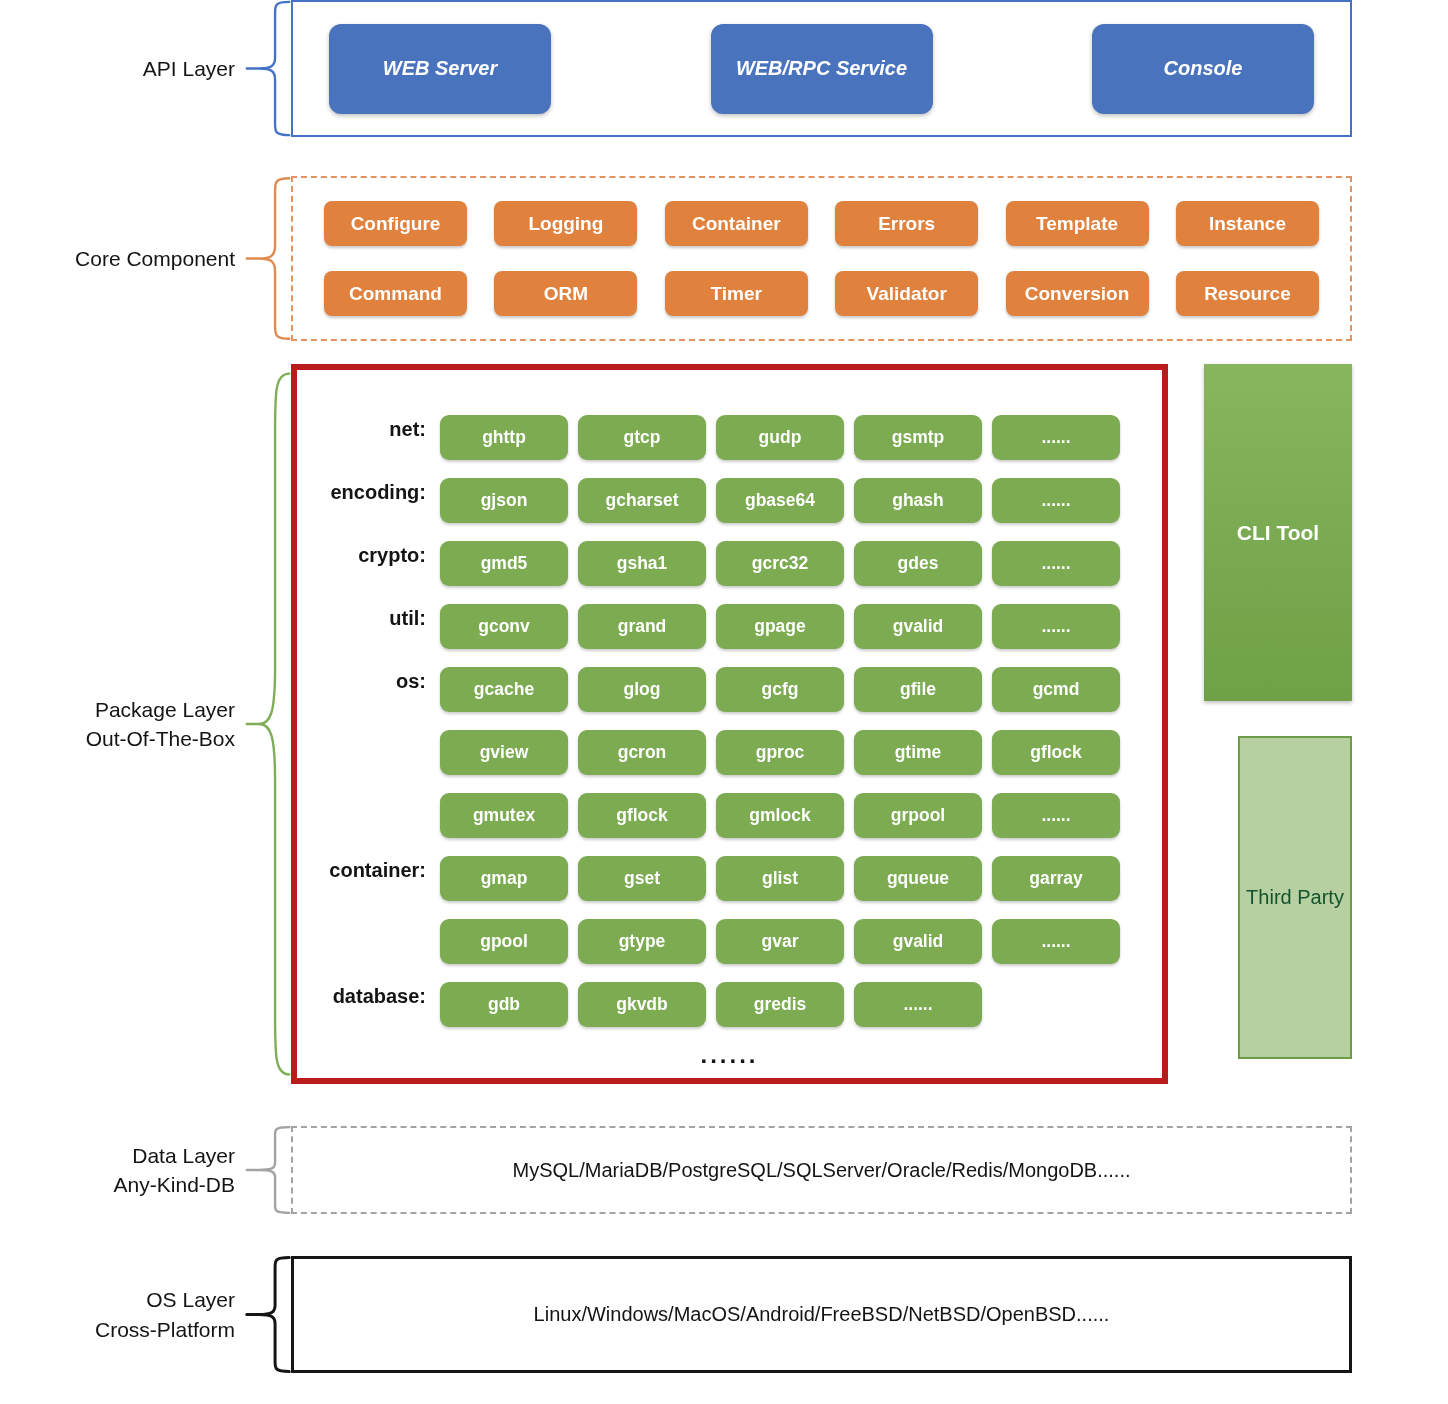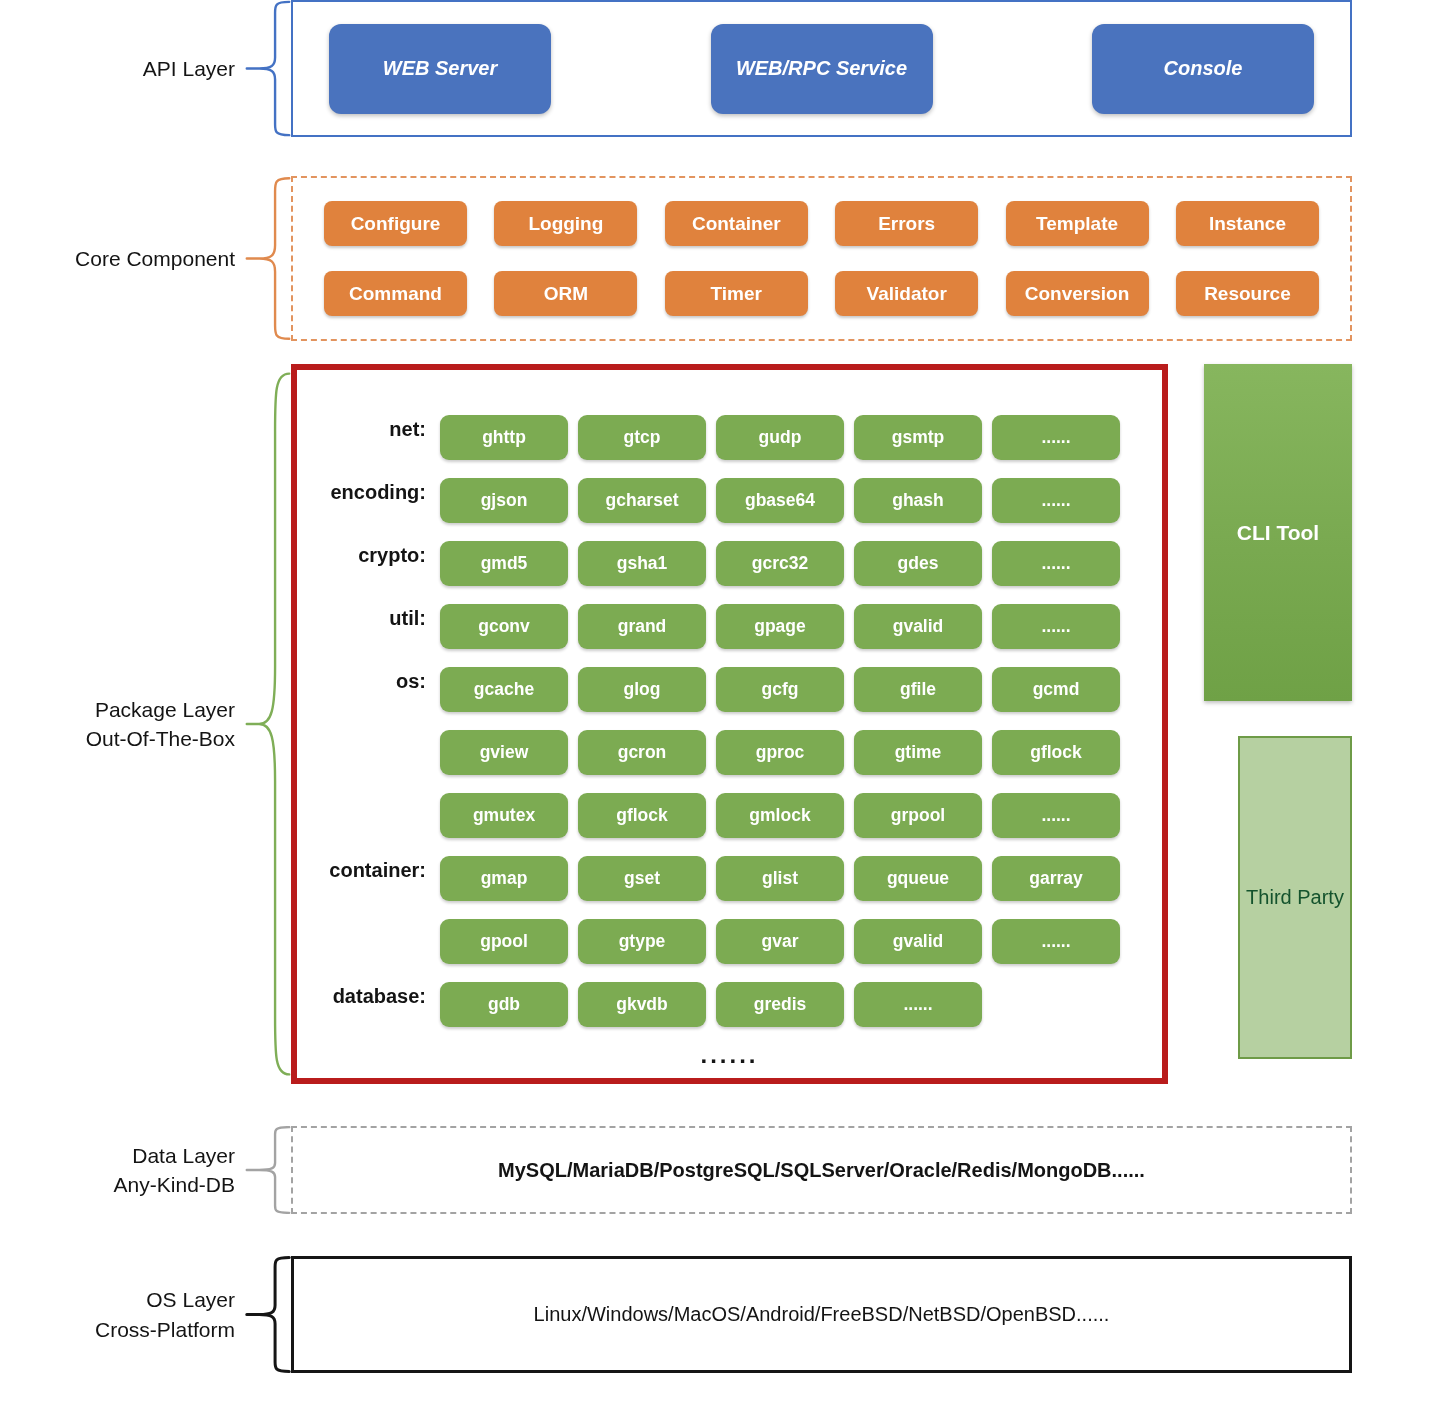--- a/index.html
+++ b/index.html
@@ -85,21 +85,21 @@
     margin-top:35px; height:323px; background:#B6D0A1; border:2px solid #6E9B47;
     color:#14532d; font-size:20px; font-weight:500;
     display:flex; align-items:center; justify-content:center;margin-left:34px;
   }
 
   
   .layer-data { height:88px; margin-bottom:42px; }
   .data-box {
     border:2px dashed #A3A3A3; height:100%;
     display:flex; align-items:center; justify-content:center;
-    font-size:20px; font-weight:700; color:#141414;
+    font-size:20px; font-weight:400; color:#141414;
   }
 
   
   .layer-os { height:117px; }
   .os-box {
     border:3px solid #151515; height:100%;
     display:flex; align-items:center; justify-content:center;
     font-size:20px; font-weight:500; color:#141414;
   }
 </style>

